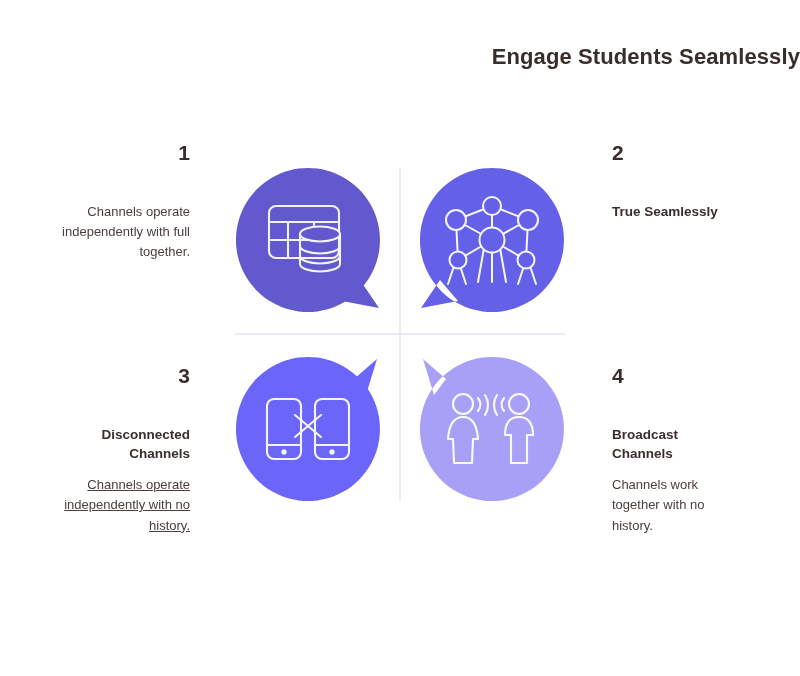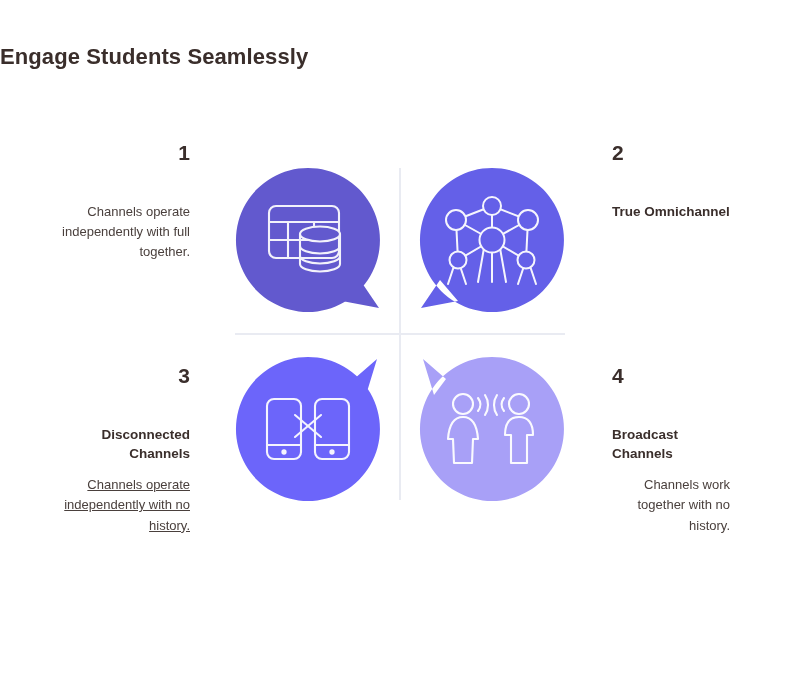--- a/index.html
+++ b/index.html
@@ -17,21 +17,21 @@
     position: relative;
     overflow: hidden;
   }
 
   
   .page-title {
     position: absolute;
     top: 44px;
     left: 0;
     width: 800px;
-    text-align: left;
+    text-align: right;
     font-size: 22px;
     font-weight: bold;
     letter-spacing: 0.1px;
     color: #3a2e2b;
   }
 
   
   .stage {
     position: absolute;
     top: 0;
@@ -103,21 +103,21 @@
     font-weight: normal;
     color: #4a403d;
     line-height: 1.55;
   }
 
   
   #text-1 .q-body { width: 160px; margin-left: auto; }
   #text-3 .q-body { width: 160px; margin-left: auto; text-decoration: underline; }
   #text-3 .q-heading { width: 120px; margin-left: auto; }
   #text-2 .q-body { width: 118px; }
-  #text-4 .q-body { width: 118px; text-align: right; }
+  #text-4 .q-body { width: 118px; }
   #text-4 .q-heading { width: 110px; }
 </style>
 </head>
 <body>
 
 <div class="stage">
 
   <h1 class="page-title">Engage Students Seamlessly</h1>
 
   <div class="divider-h"></div>
@@ -207,21 +207,21 @@
     </svg>
   </div>
 
   <div class="quadrant-text q-left" id="text-1">
     <div class="q-number">1</div>
     <div class="q-body">Channels operate independently with full together.</div>
   </div>
 
   <div class="quadrant-text q-right" id="text-2">
     <div class="q-number">2</div>
-    <div class="q-heading">True Omnichannel</div>
+    <div class="q-heading">True Seamlessly</div>
   </div>
 
   <div class="quadrant-text q-left" id="text-3">
     <div class="q-number">3</div>
     <div class="q-heading">Disconnected Channels</div>
     <div class="q-body">Channels operate independently with no history.</div>
   </div>
 
   <div class="quadrant-text q-right" id="text-4">
     <div class="q-number">4</div>

